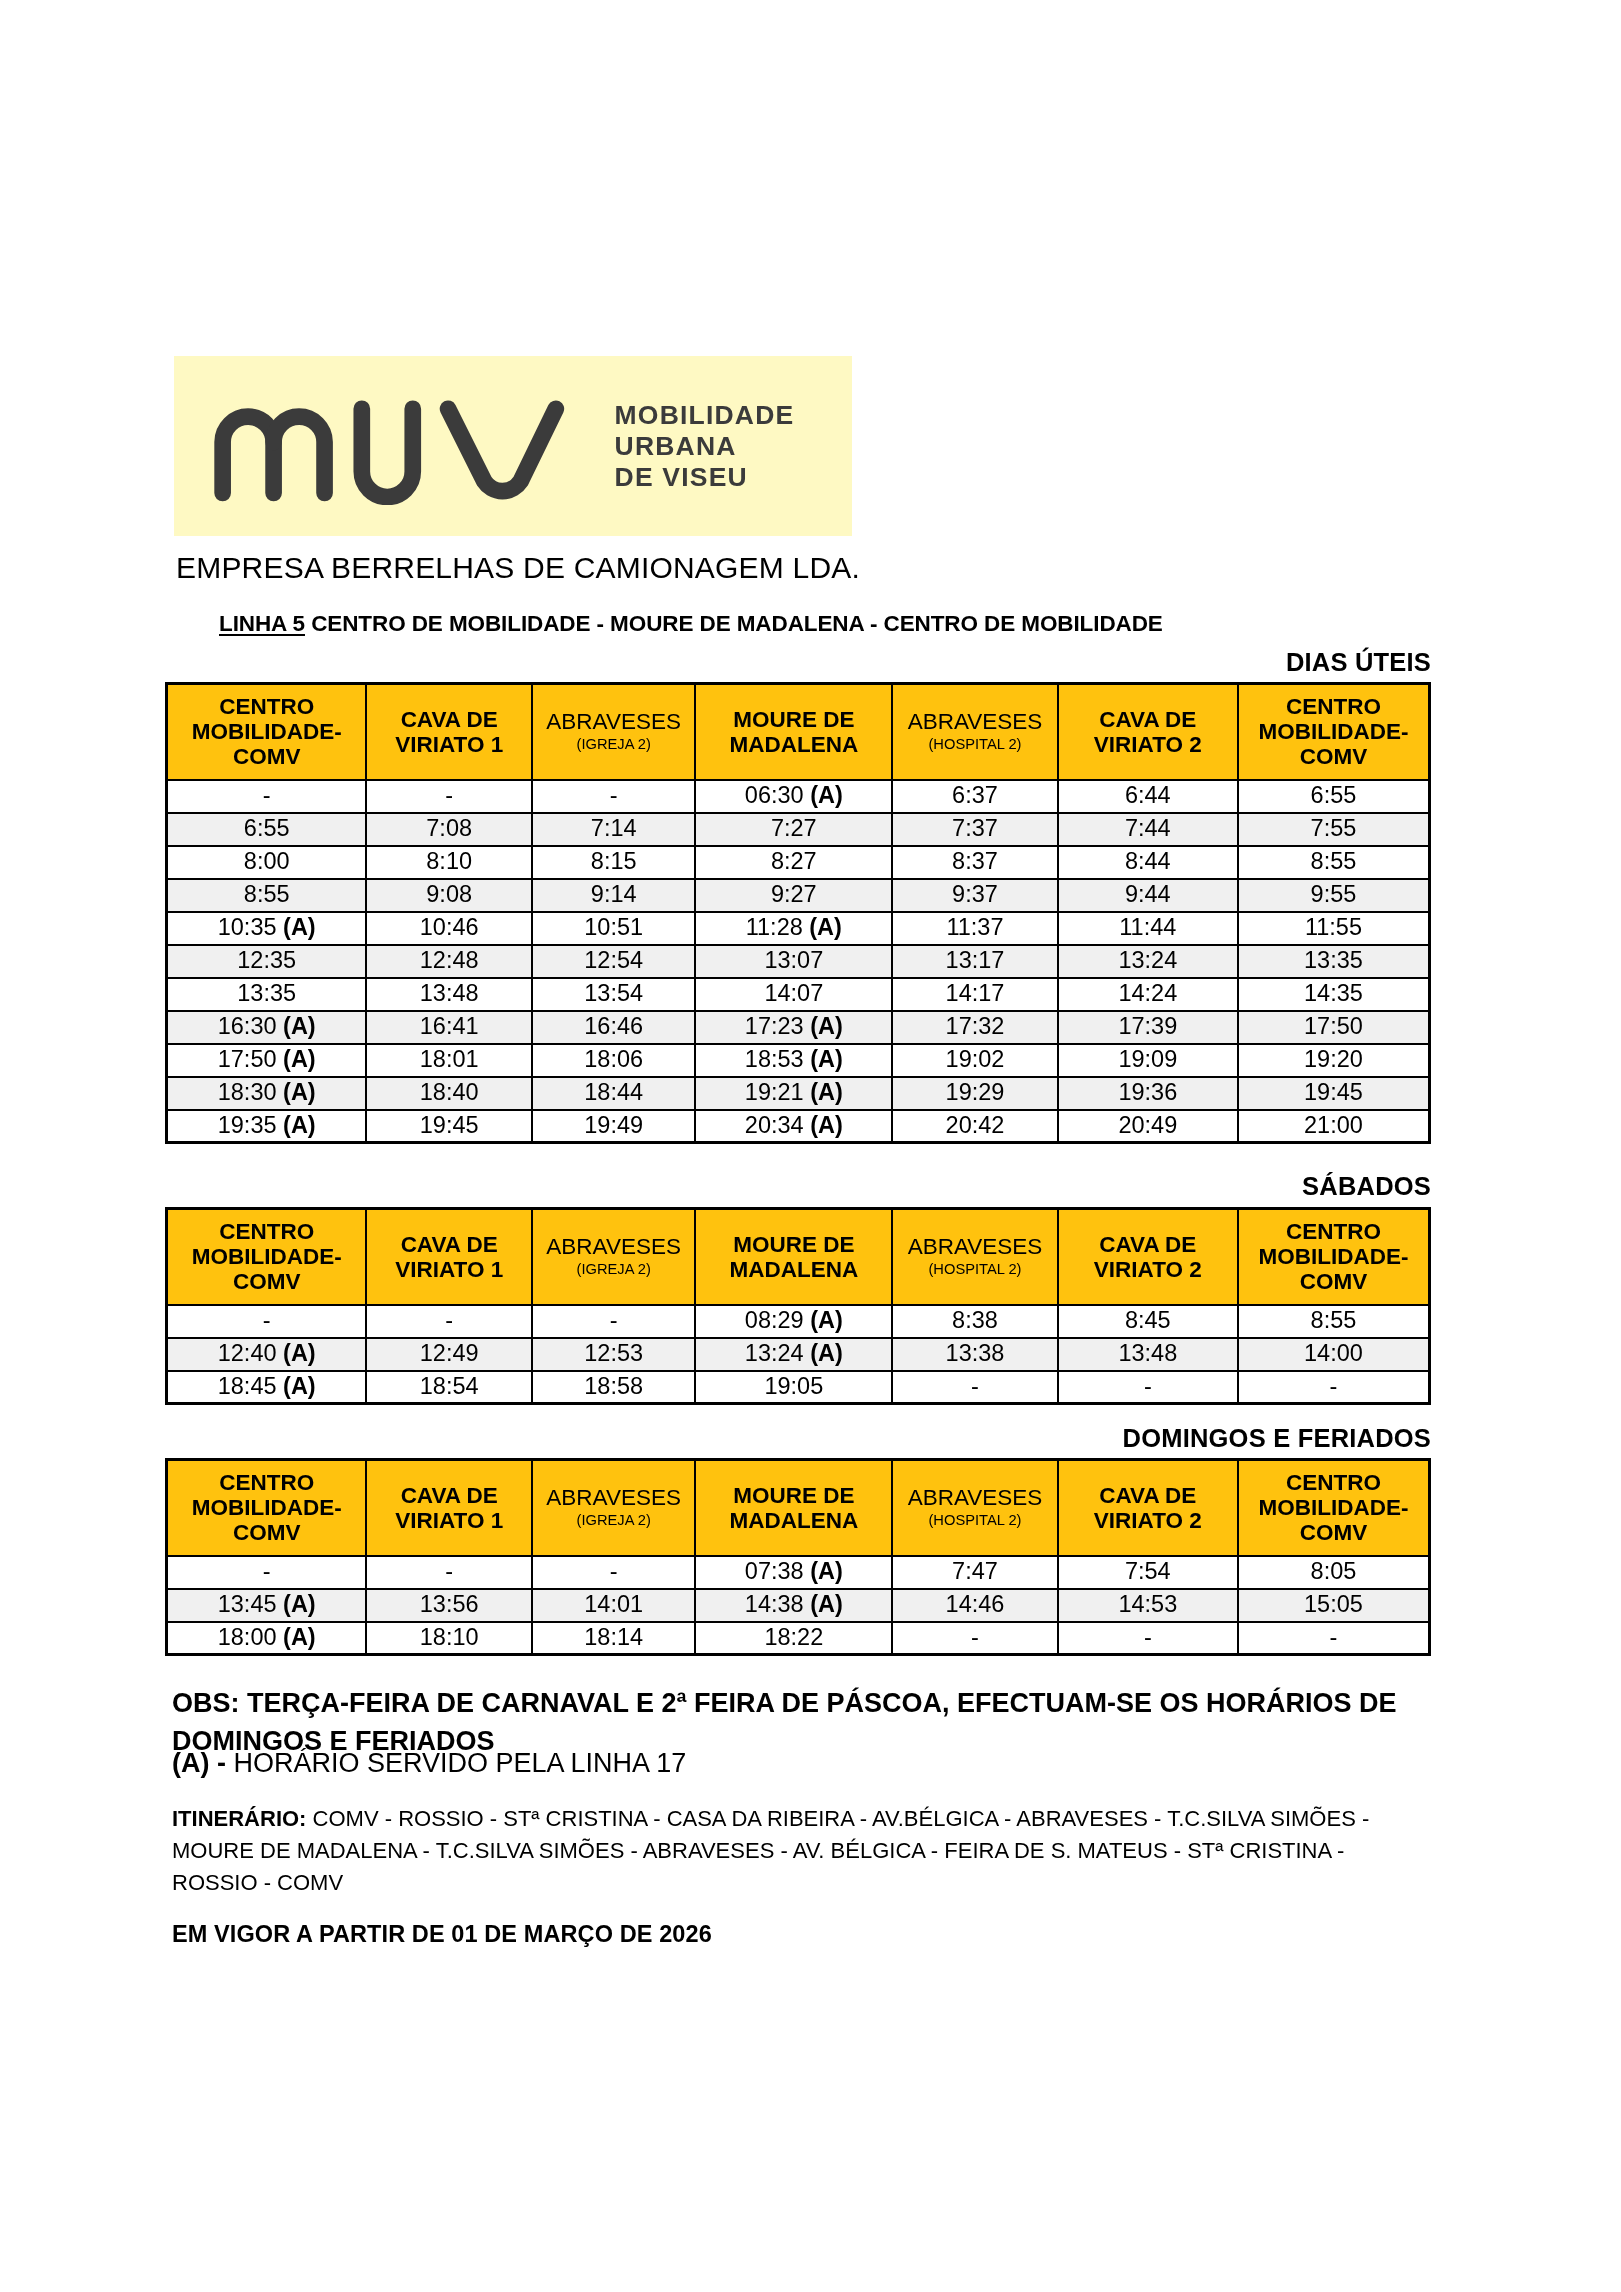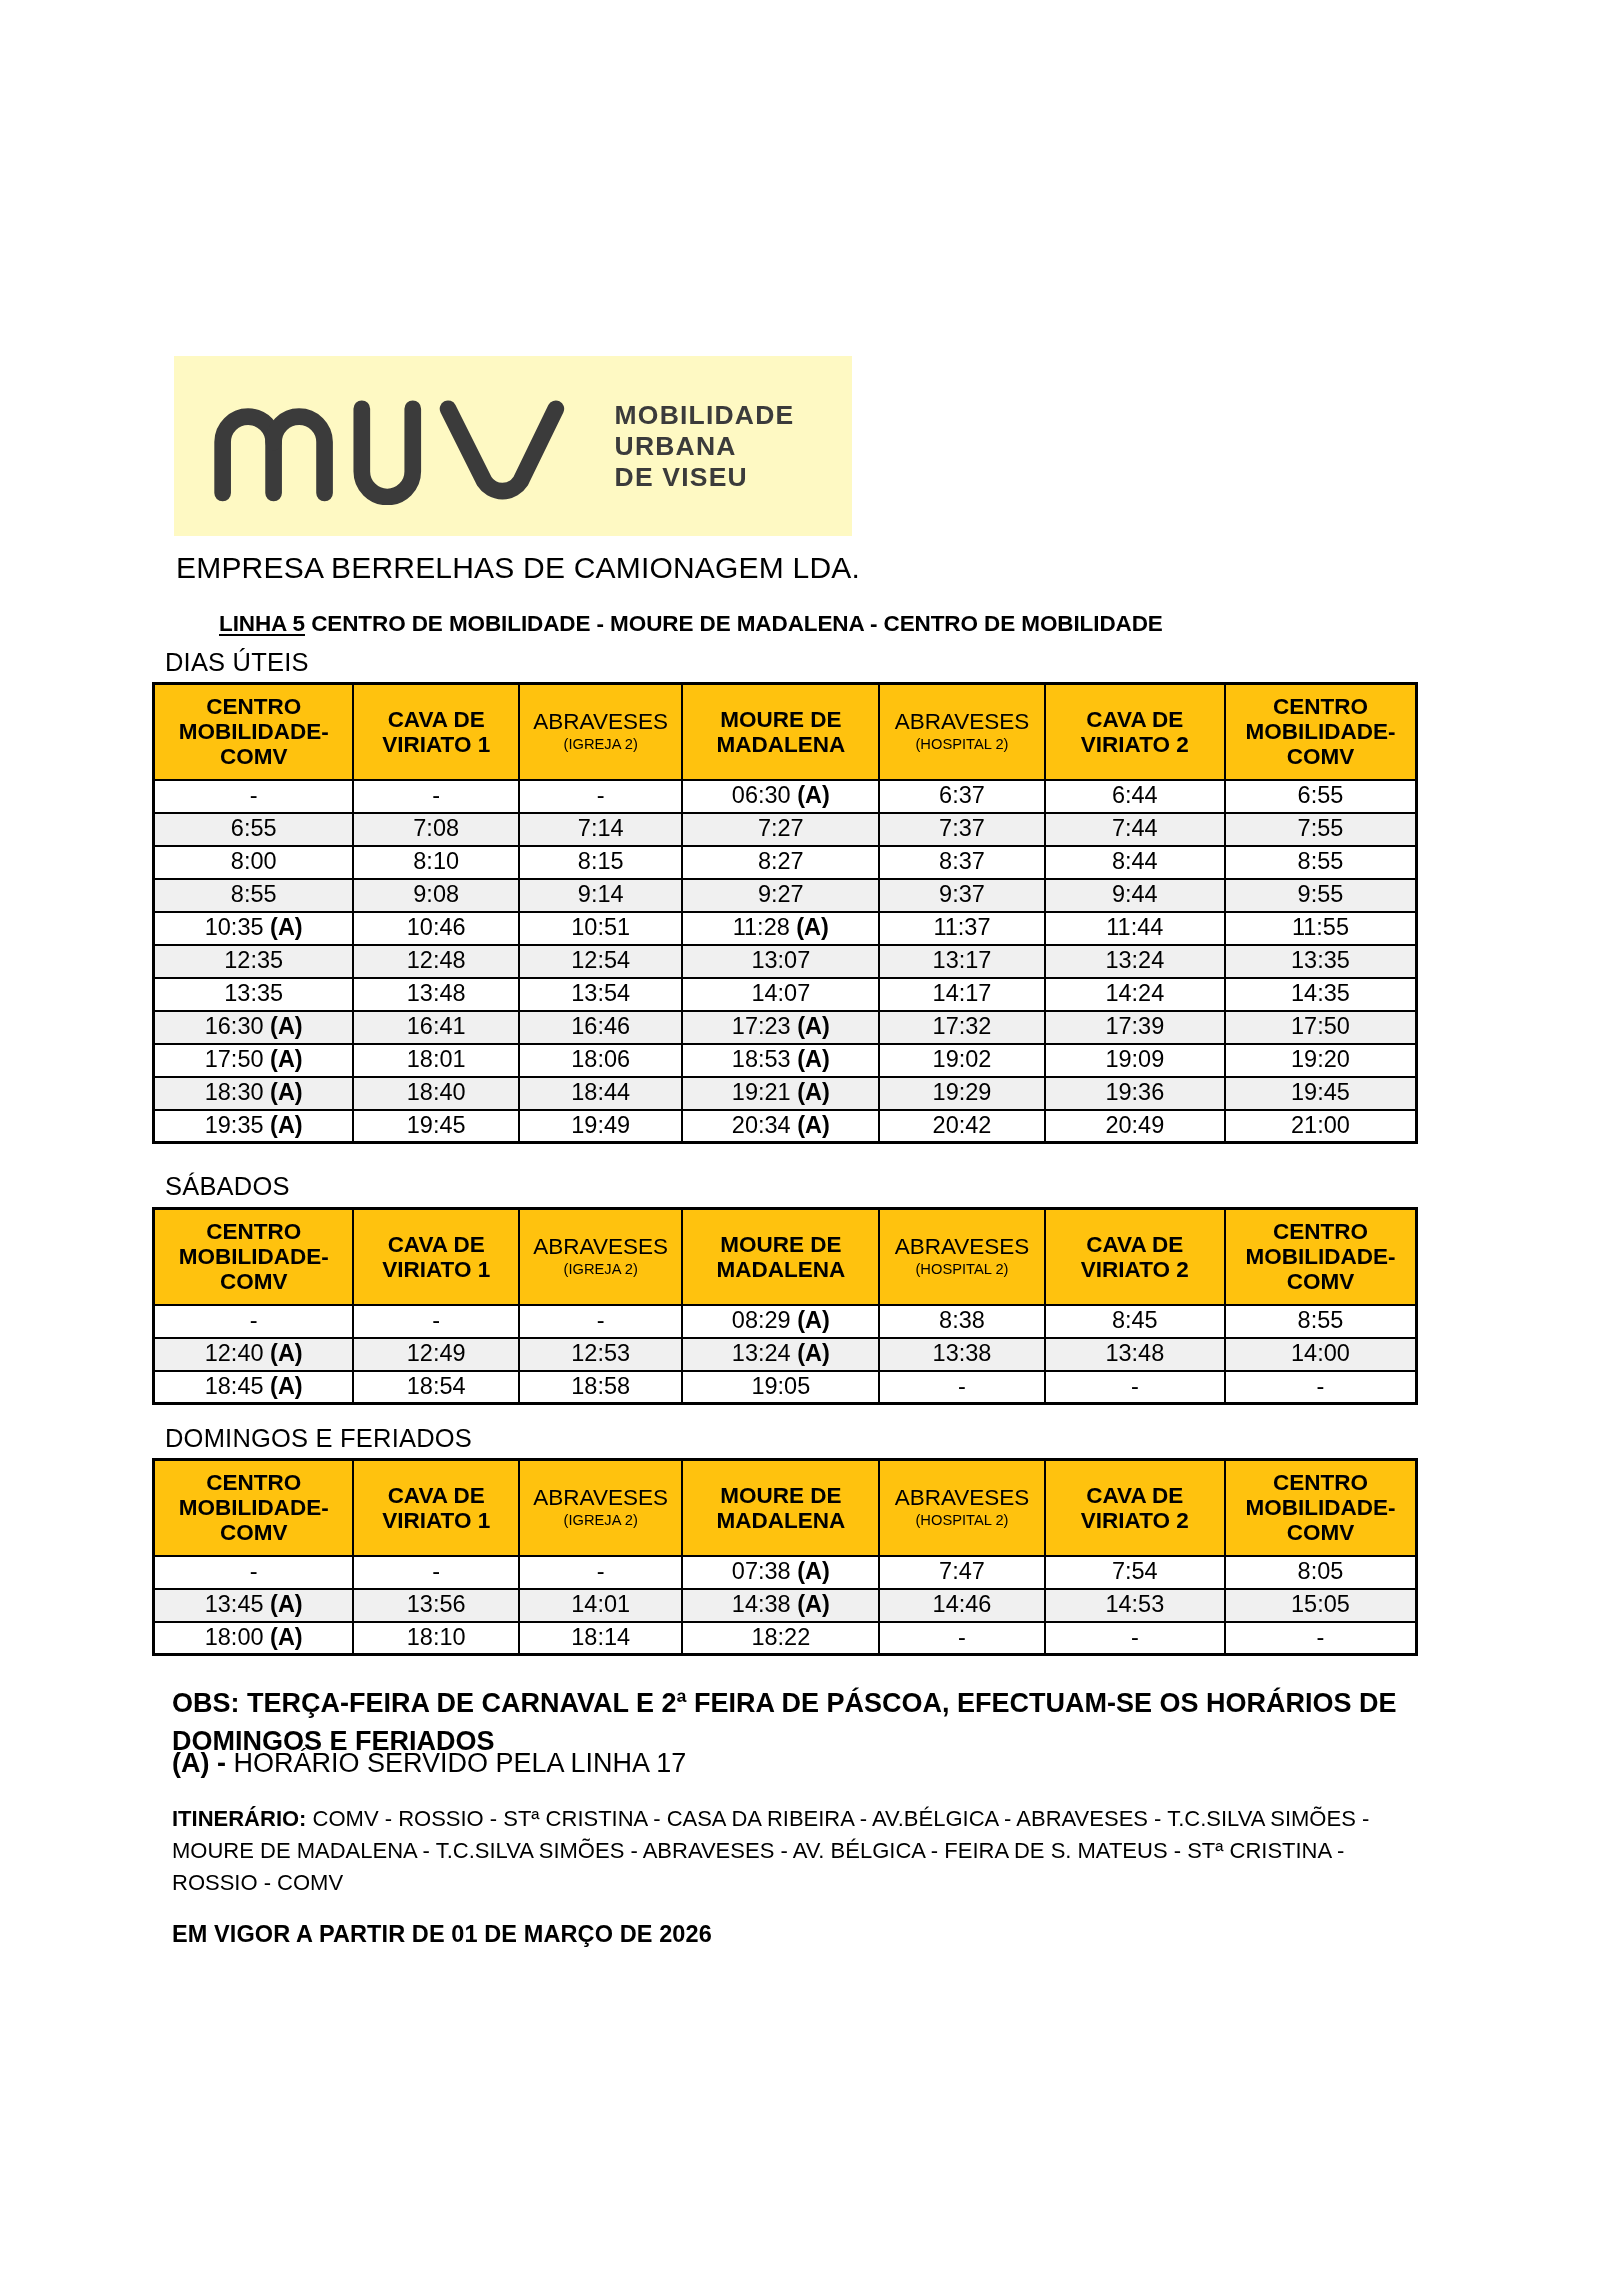--- a/index.html
+++ b/index.html
@@ -66,30 +66,30 @@
   .line-header .linha-label {
     text-decoration: underline;
     text-underline-offset: 2.9px;
   }
 
   
   .section-title {
     position: absolute;
     width: 1266px;
     left: 165px;
-    text-align: left;
+    text-align: right;
     font-size: 25.5px;
-    font-weight: normal;
+    font-weight: bold;
     letter-spacing: 0.2px;
   }
 
   
   .timetable {
     position: absolute;
-    left: 152px;
+    left: 165px;
     width: 1266px;
     border-collapse: collapse;
     table-layout: fixed;
     border: 3.9px solid #000;
   }
   .timetable th,
   .timetable td {
     border: 2px solid #000;
     text-align: center;
     vertical-align: middle;

